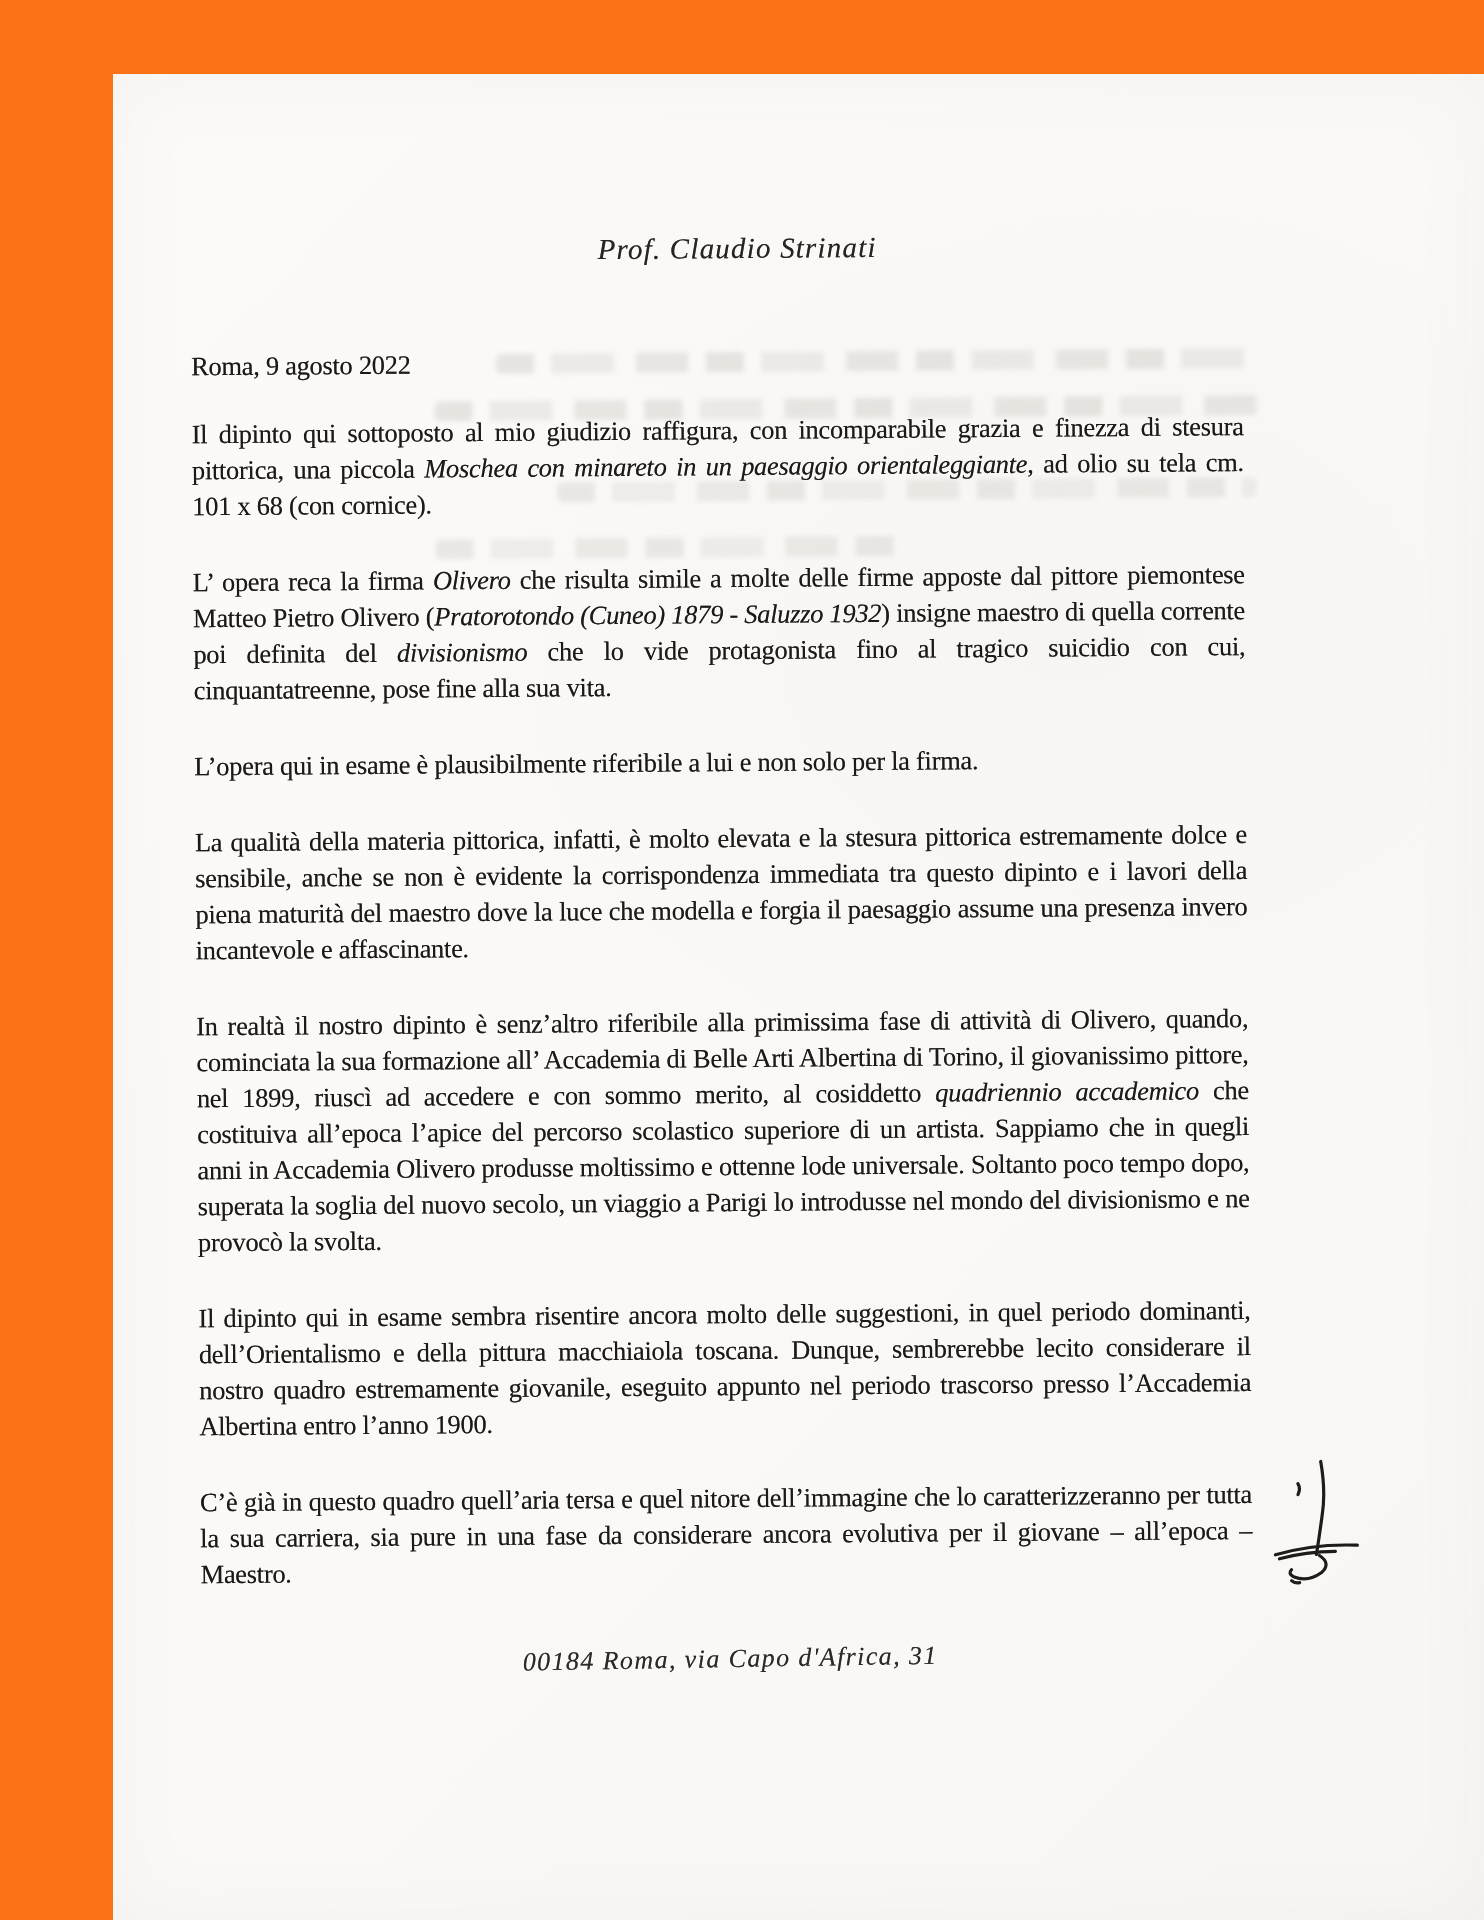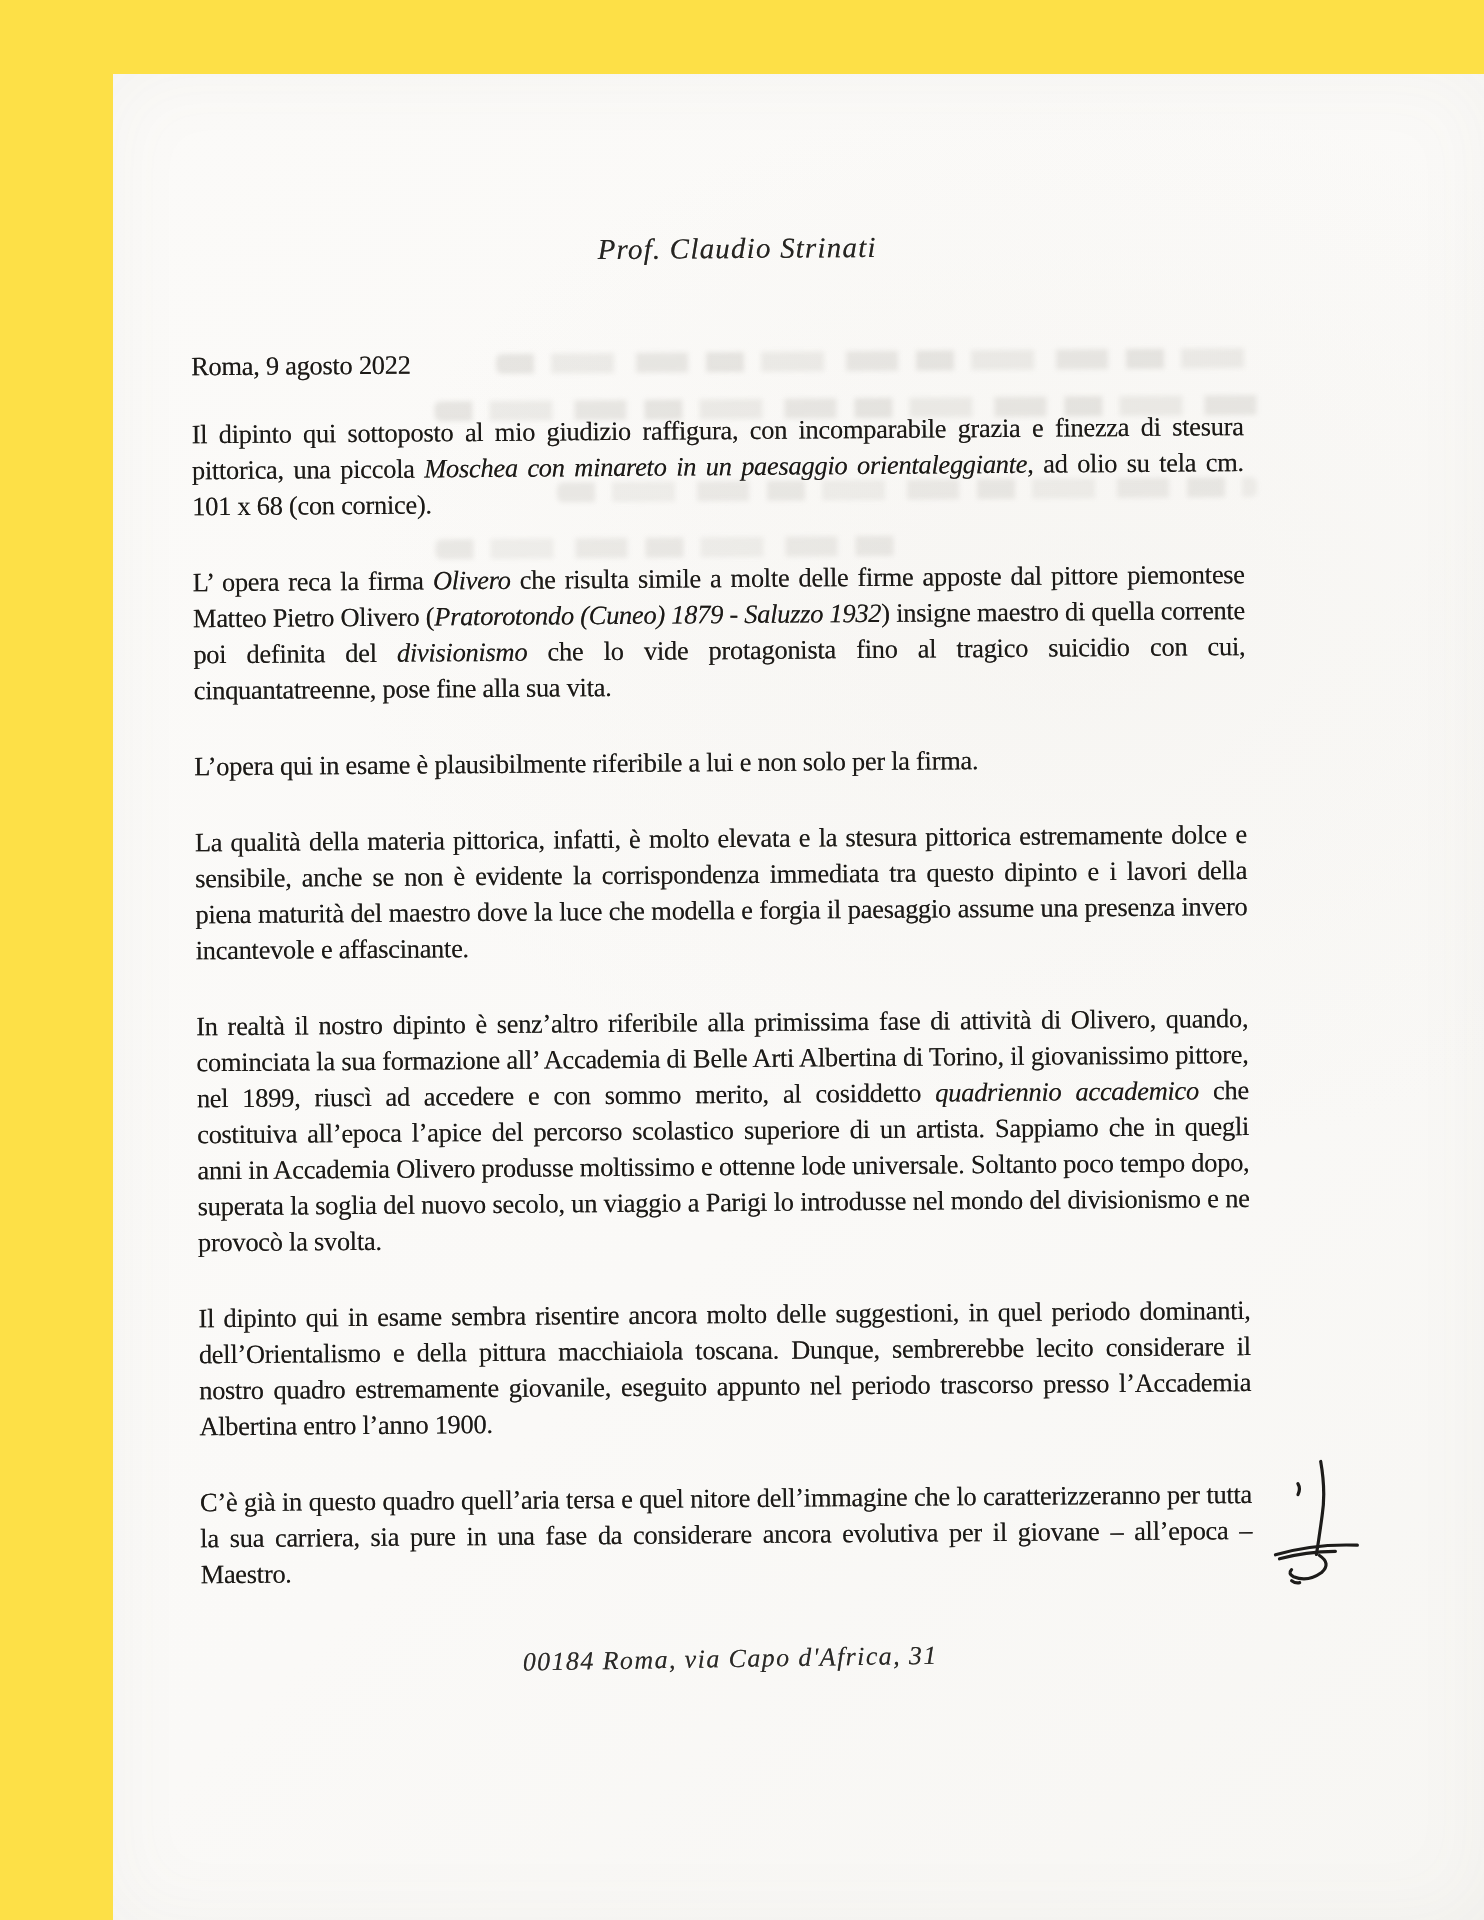--- a/index.html
+++ b/index.html
@@ -9,21 +9,21 @@
     width: 1484px;
     height: 1920px;
     background: #ffffff;
     overflow: hidden;
     font-family: "Liberation Serif", "DejaVu Serif", serif;
   }
   .scan {
     position: relative;
     width: 1484px;
     height: 1920px;
-    background: #fde047;
+    background: #f97316;
   }
   
   .paper {
     position: absolute;
     left: 113px; top: 74px; right: 0; bottom: 0;
     background:
       radial-gradient(1200px 900px at 70% 30%, rgba(240,238,233,0.35), rgba(240,238,233,0) 60%),
       linear-gradient(135deg, #fbfaf8 0%, #faf9f7 55%, #f7f6f3 100%);
     box-shadow: inset 0 0 80px rgba(120,115,105,0.05);
   }

